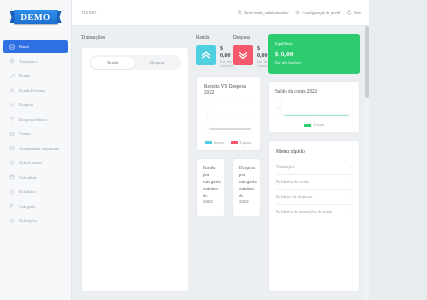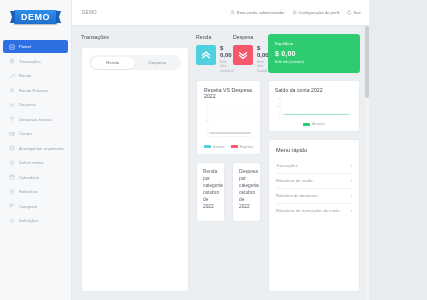--- a/index.html
+++ b/index.html
@@ -2,21 +2,21 @@
 <html><head>
 <meta charset="utf-8">
 <style>
   * { box-sizing: border-box; margin: 0; padding: 0; }
   html, body {
     width: 427px; height: 300px;
     font-family: "Liberation Sans", sans-serif;
     background: #e9ecef;
     overflow: hidden;
   }
-  #app { position: relative; width: 369px; height: 300px; display: flex; background:#eceff2; }
+  #app { position: relative; width: 369px; height: 300px; display: flex; background:#eceff2;font-family:Liberation Serif, serif; }
 
   
   .sidebar {
     width: 72px; height: 300px; background: #f6f8fa;
     border-right: 1px solid #e3e6ea;
     display: flex; flex-direction: column; flex: 0 0 72px;
   }
   .logo-wrap { height: 34px; display:flex; align-items:center; justify-content:center; }
   .logo {
     position: relative; background: linear-gradient(#2f8fe8,#1f6fd0);

